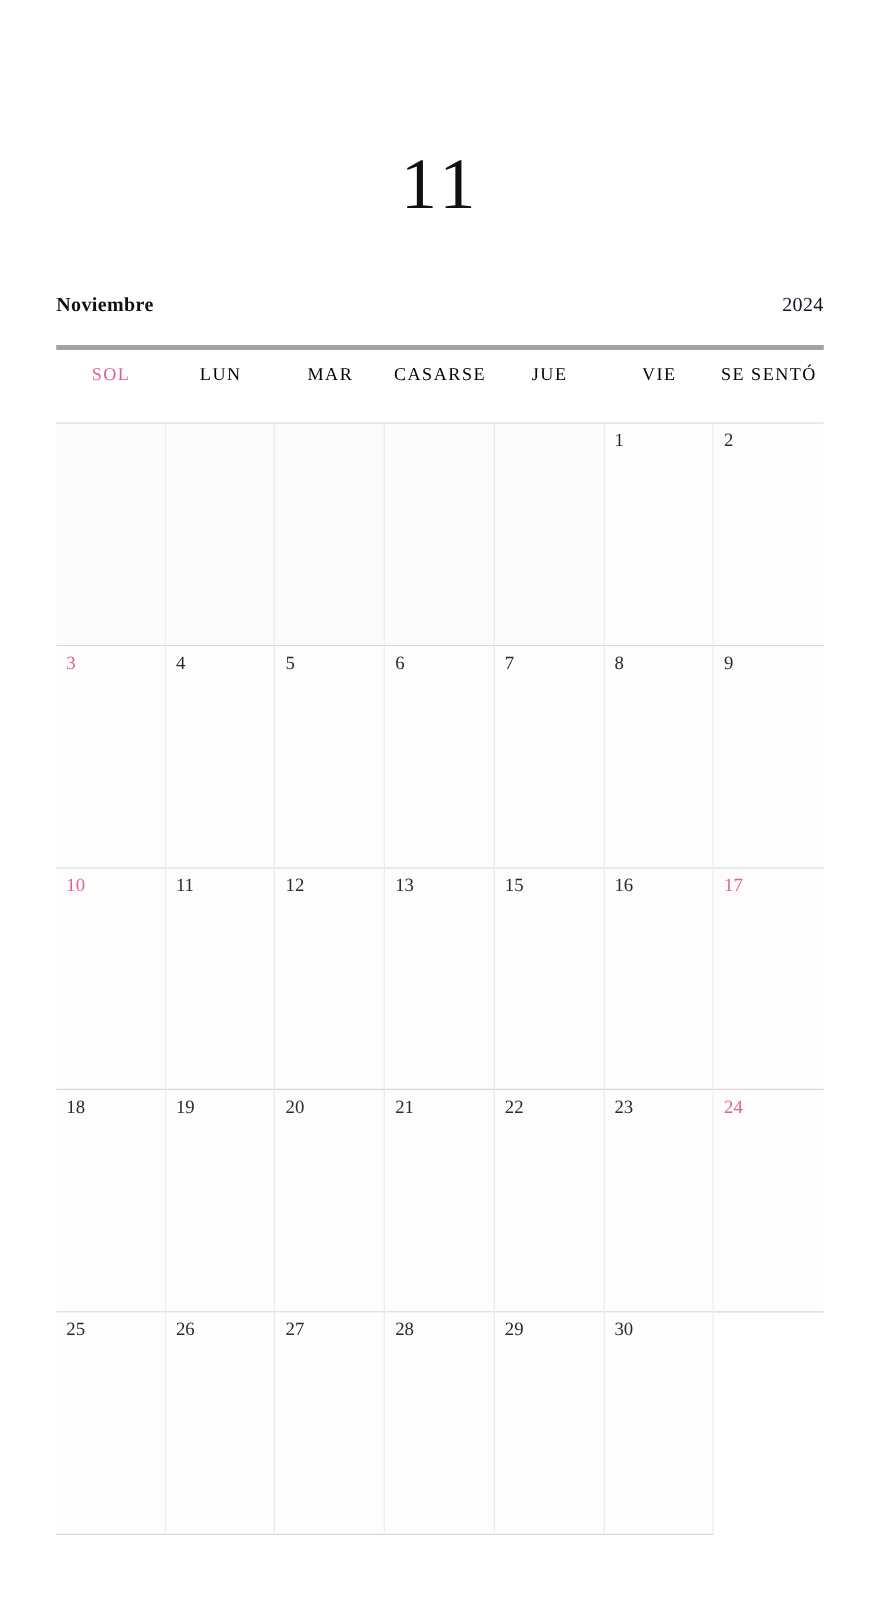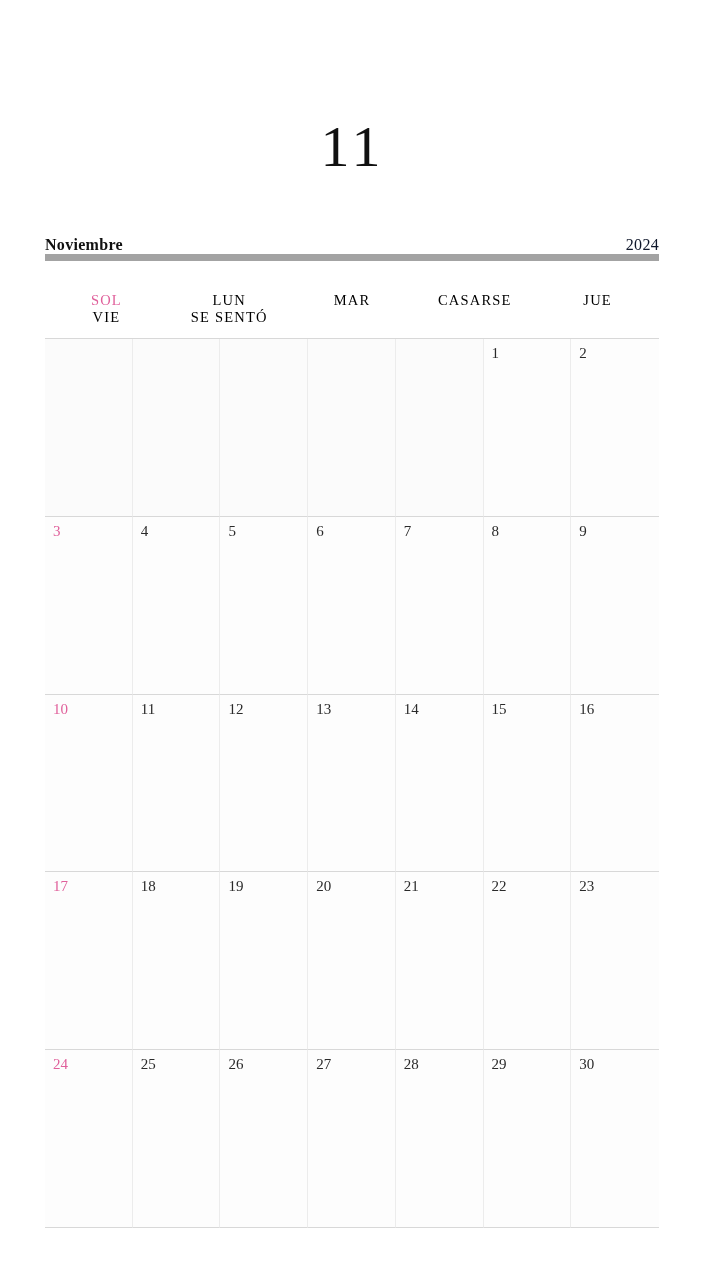--- a/index.html
+++ b/index.html
@@ -38,22 +38,22 @@
 
   
   .title-row {
     position: absolute;
     top: 236px;
     left: 45px;
     width: 614px;
     display: flex;
     align-items: flex-end;
     justify-content: space-between;
-    padding-bottom: 0;
-    border-bottom: 7px solid #a3a3a3;
+    padding-bottom: 22px;
+    border-bottom: 4px solid #a3a3a3;
     box-sizing: border-box;
   }
   .month-name {
     font-size: 16px;
     font-weight: 700;
     letter-spacing: 0.3px;
     color: #111111;
   }
   .year {
     font-size: 16px;
@@ -62,21 +62,21 @@
     color: #0f172a;
   }
 
   
   .weekdays {
     position: absolute;
     top: 292px;
     left: 45px;
     width: 614px;
     display: grid;
-    grid-template-columns: repeat(5, 1fr);
+    grid-template-columns: repeat(7, 1fr);
     box-sizing: border-box;
   }
   .weekday {
     text-align: center;
     font-size: 14.5px;
     letter-spacing: 1.2px;
     color: #000000;
   }
   .weekday.sunday {
     color: #e0609b;
@@ -191,23 +191,20 @@
       <div class="cell">
         <span class="daynum">11</span>
       </div>
       <div class="cell">
         <span class="daynum">12</span>
       </div>
       <div class="cell">
         <span class="daynum">13</span>
       </div>
       <div class="cell">
-        <span class="daynum">14</span>
-      </div>
-      <div class="cell">
         <span class="daynum">15</span>
       </div>
       <div class="cell">
         <span class="daynum">16</span>
       </div>
       <div class="cell sunday">
         <span class="daynum">17</span>
       </div>
       <div class="cell">
         <span class="daynum">18</span>

